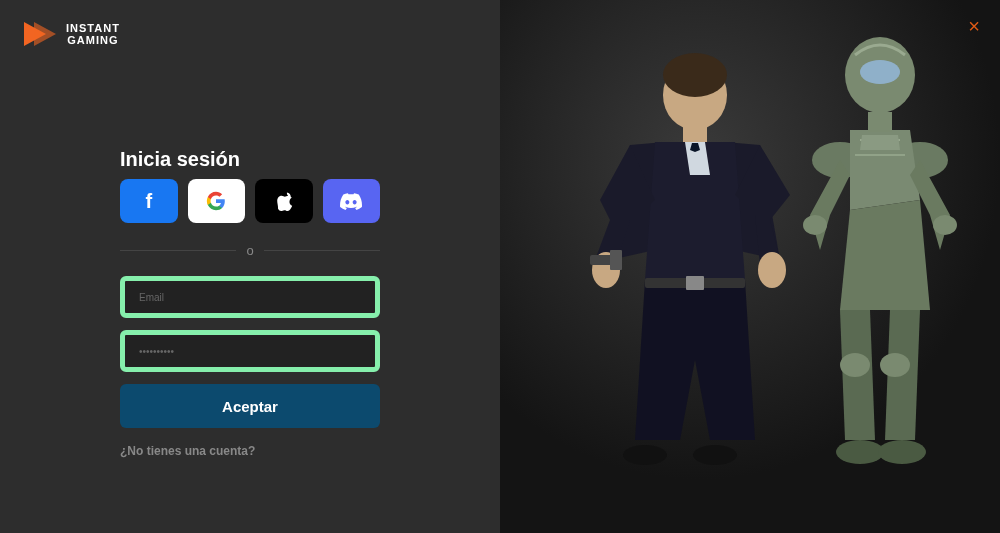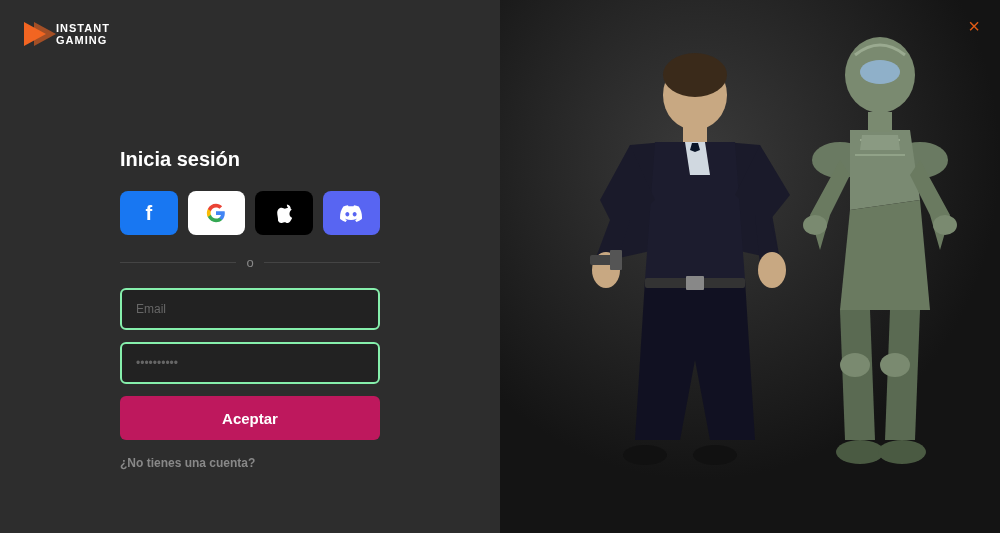--- a/index.html
+++ b/index.html
@@ -23,20 +23,22 @@
       flex-direction: column;
       padding: 0;
       position: relative;
     }
 
     
     .header {
       display: flex;
       align-items: center;
       padding: 16px 20px;
+      gap: 10px;
+      text-align: center;
     }
 
     .logo-text {
       display: flex;
       flex-direction: column;
       line-height: 1.1;
     }
 
     .logo-text span {
       font-size: 11px;
@@ -50,21 +52,21 @@
       display: flex;
       flex-direction: column;
       padding: 20px 120px 20px 120px;
       margin-top: 60px;
     }
 
     .form-title {
       font-size: 20px;
       font-weight: 600;
       color: #ffffff;
-      margin-bottom: 20px;
+      margin-bottom: 8px;
     }
 
     
     .social-buttons {
       display: flex;
       gap: 10px;
       margin-bottom: 20px;
     }
 
     .social-btn {
@@ -117,38 +119,38 @@
     .divider-text {
       color: #888;
       font-size: 13px;
     }
 
     
     .input-field {
       width: 100%;
       height: 42px;
       background: #222222;
-      border: 2px solid #86efac;
+      border: 5px solid #86efac;
       border-radius: 6px;
       padding: 0 14px;
       color: #ccc;
-      font-size: 12px;
+      font-size: 10px;
       outline: none;
       margin-bottom: 12px;
     }
 
     .input-field::placeholder {
       color: #666;
     }
 
     
     .submit-btn {
       width: 100%;
       height: 44px;
-      background: #be185d;
+      background: #0c4a6e;
       border: none;
       border-radius: 6px;
       color: white;
       font-size: 15px;
       font-weight: 600;
       cursor: pointer;
       margin-bottom: 16px;
     }
 
     

